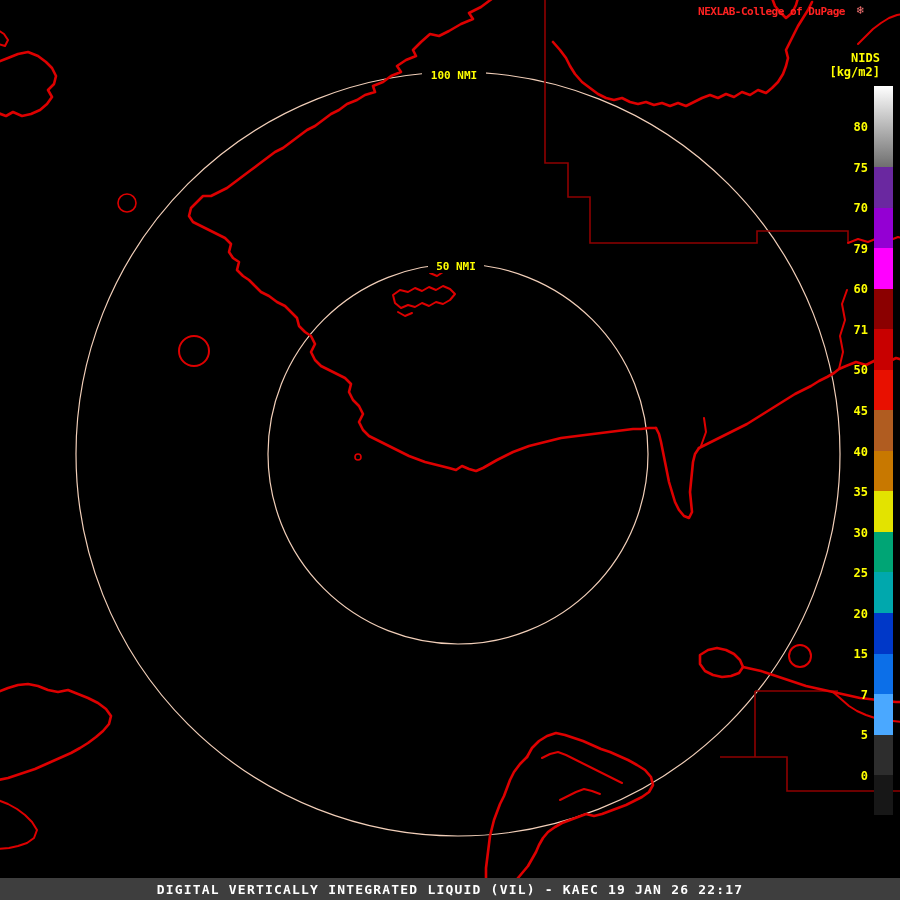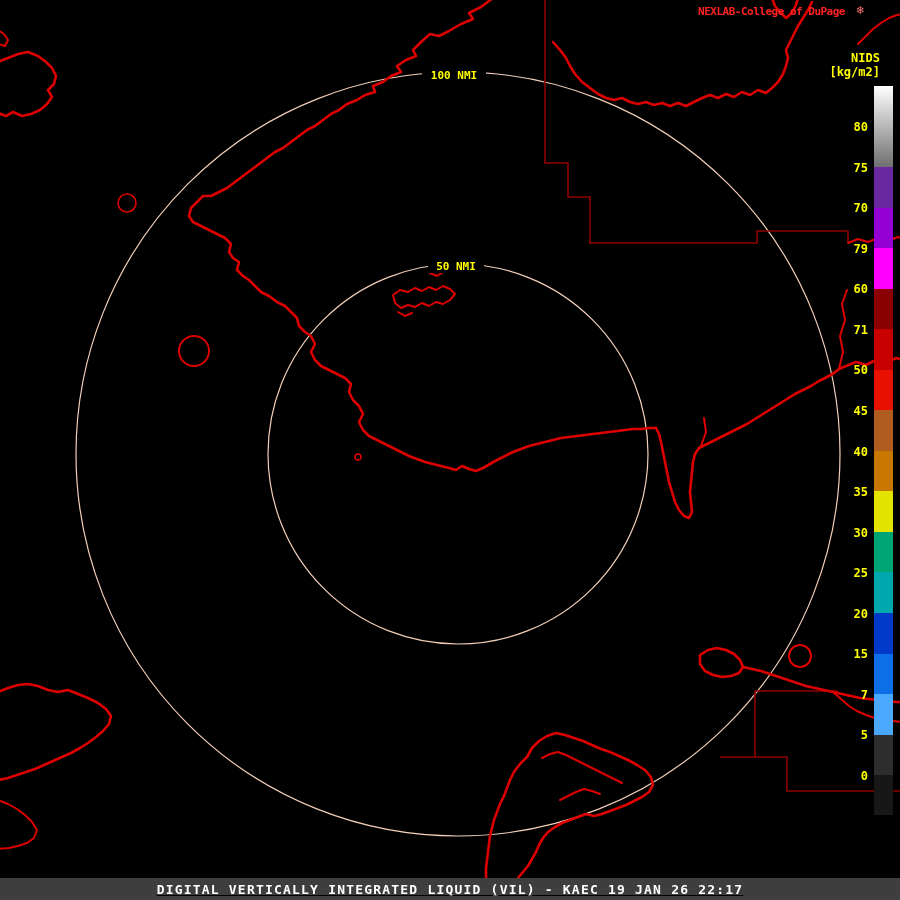--- a/index.html
+++ b/index.html
@@ -117,21 +117,20 @@
   .footer {
     position: absolute;
     left: 0;
     right: 0;
     bottom: 0;
     height: 22px;
     background: var(--footer-bg, #3e3e3e);
     display: flex;
     align-items: center;
     justify-content: center;
-    text-decoration: underline;
   }
   .footer span {
     color: var(--footer-text, #fff);
     font-size: 13px;
     font-weight: bold;
     letter-spacing: 1.2px;
     white-space: nowrap;
   }
 </style>
 </head>

